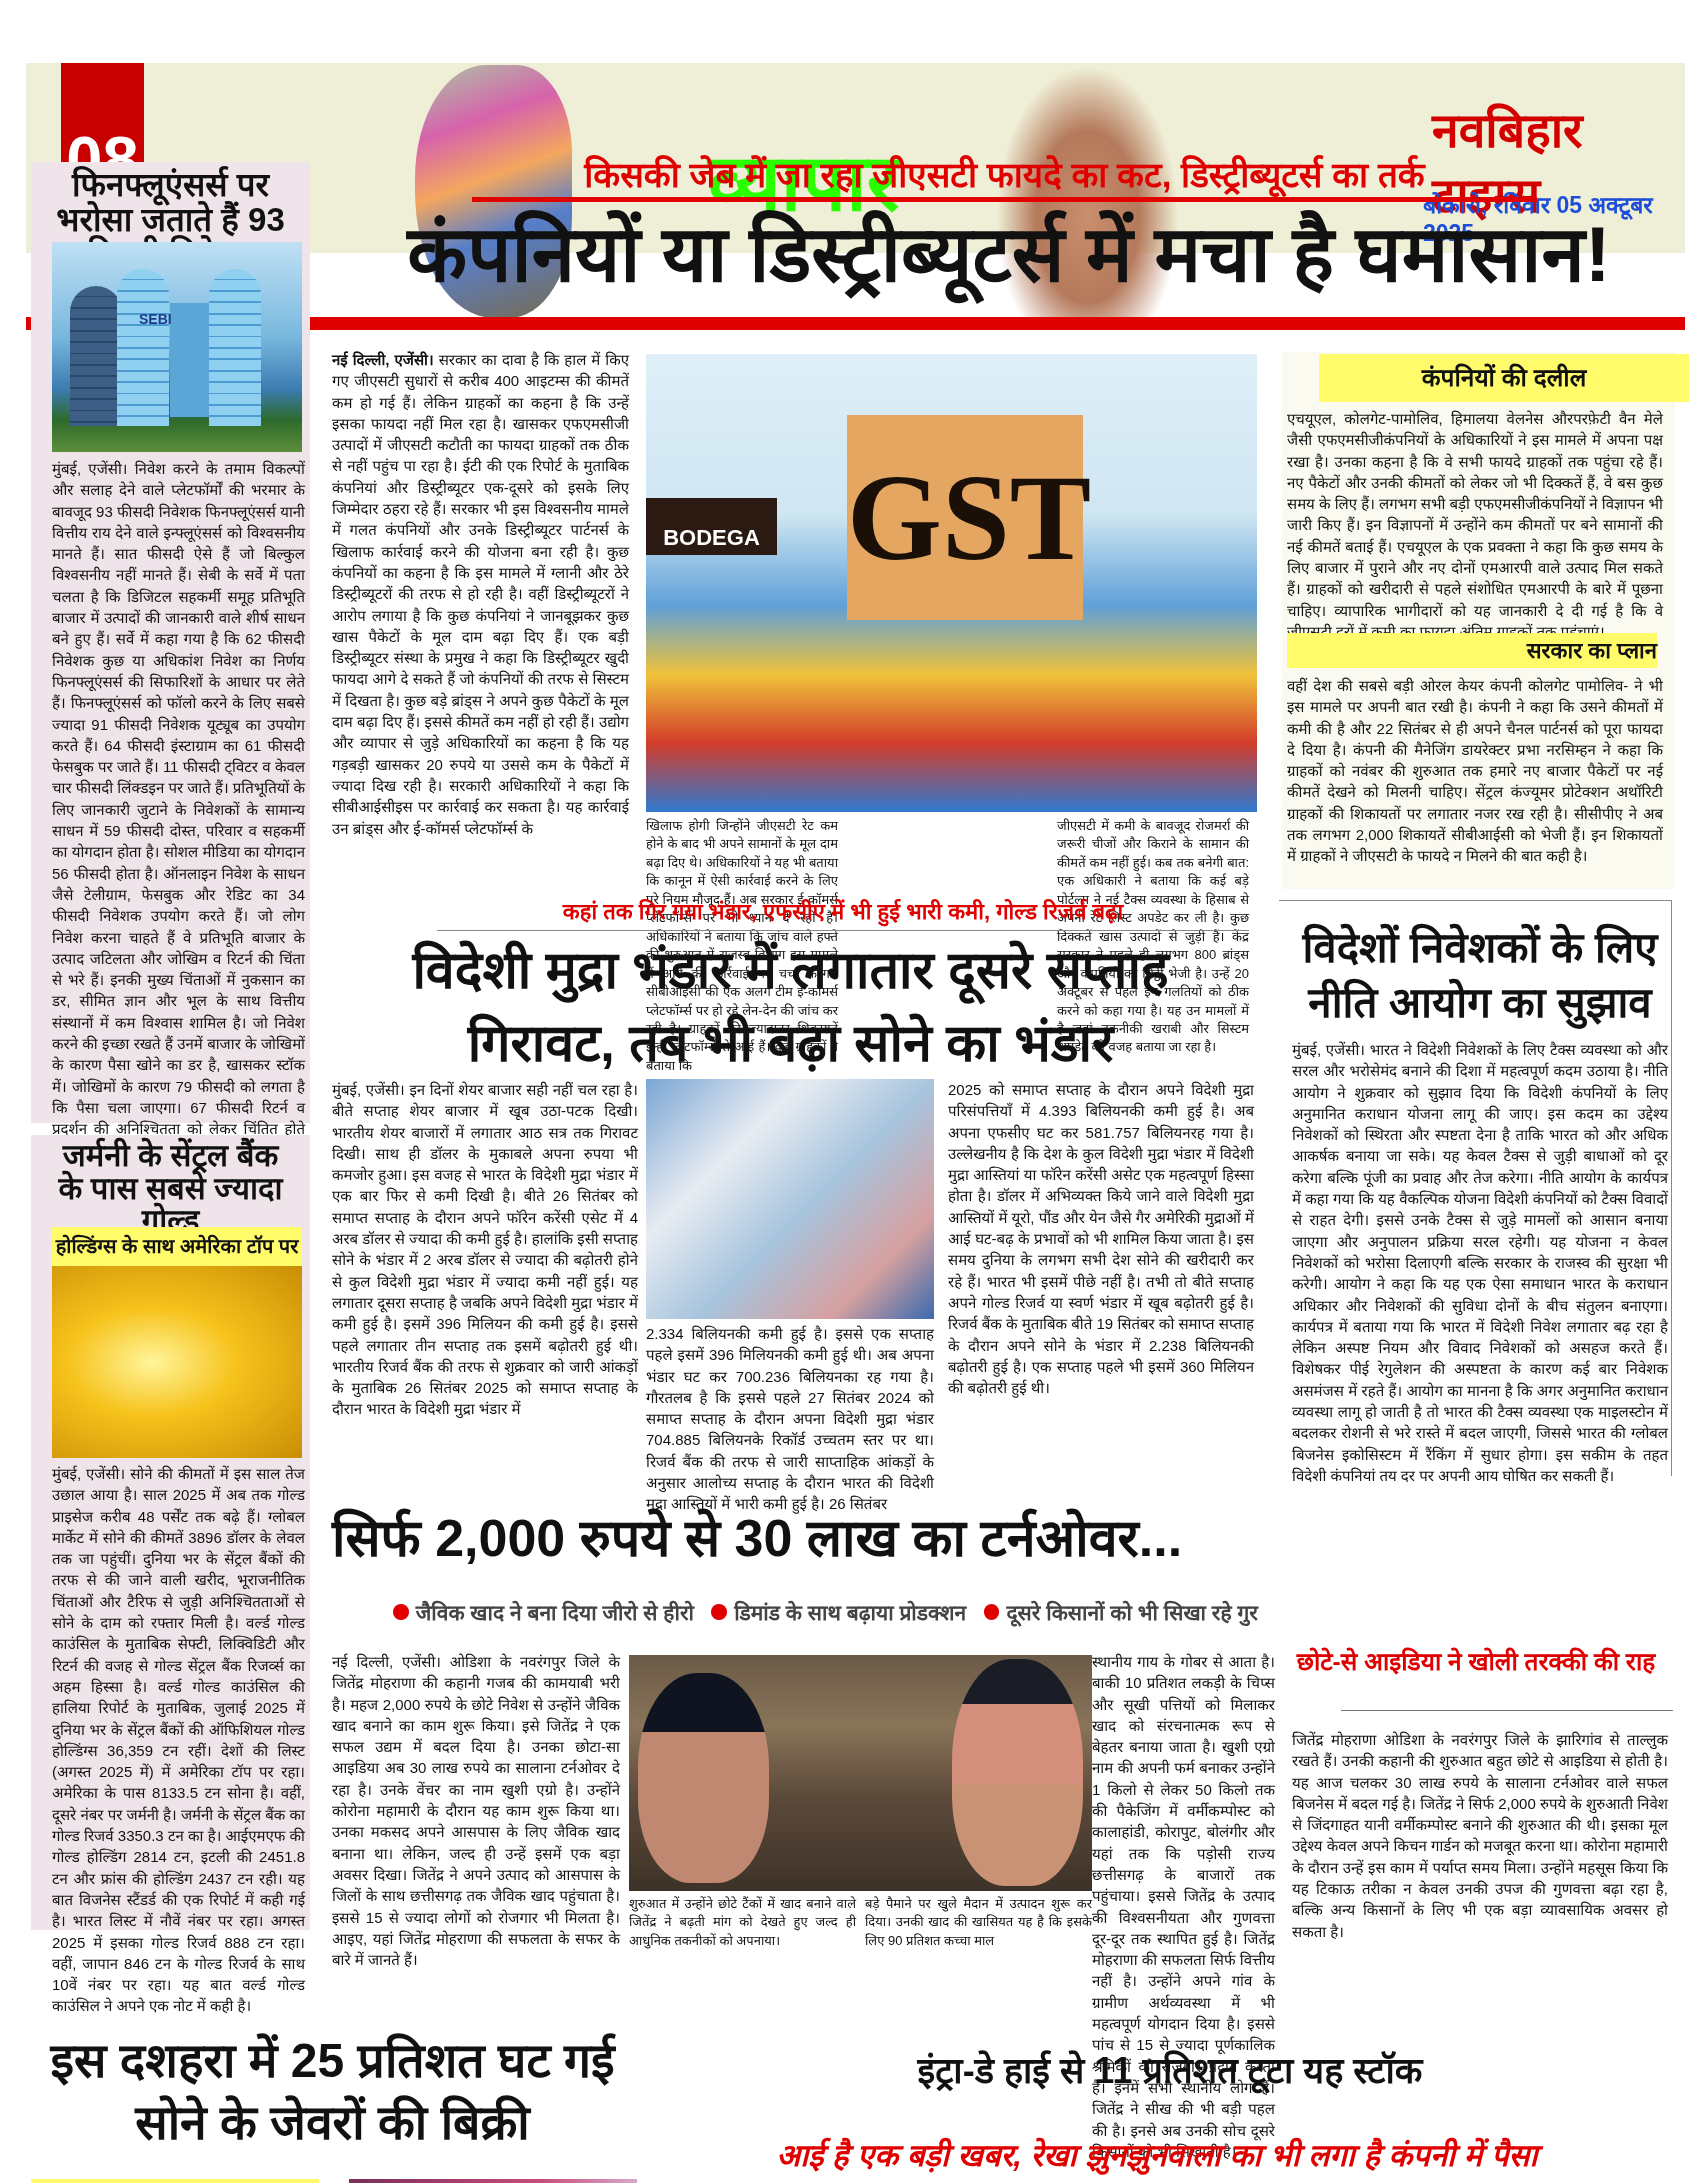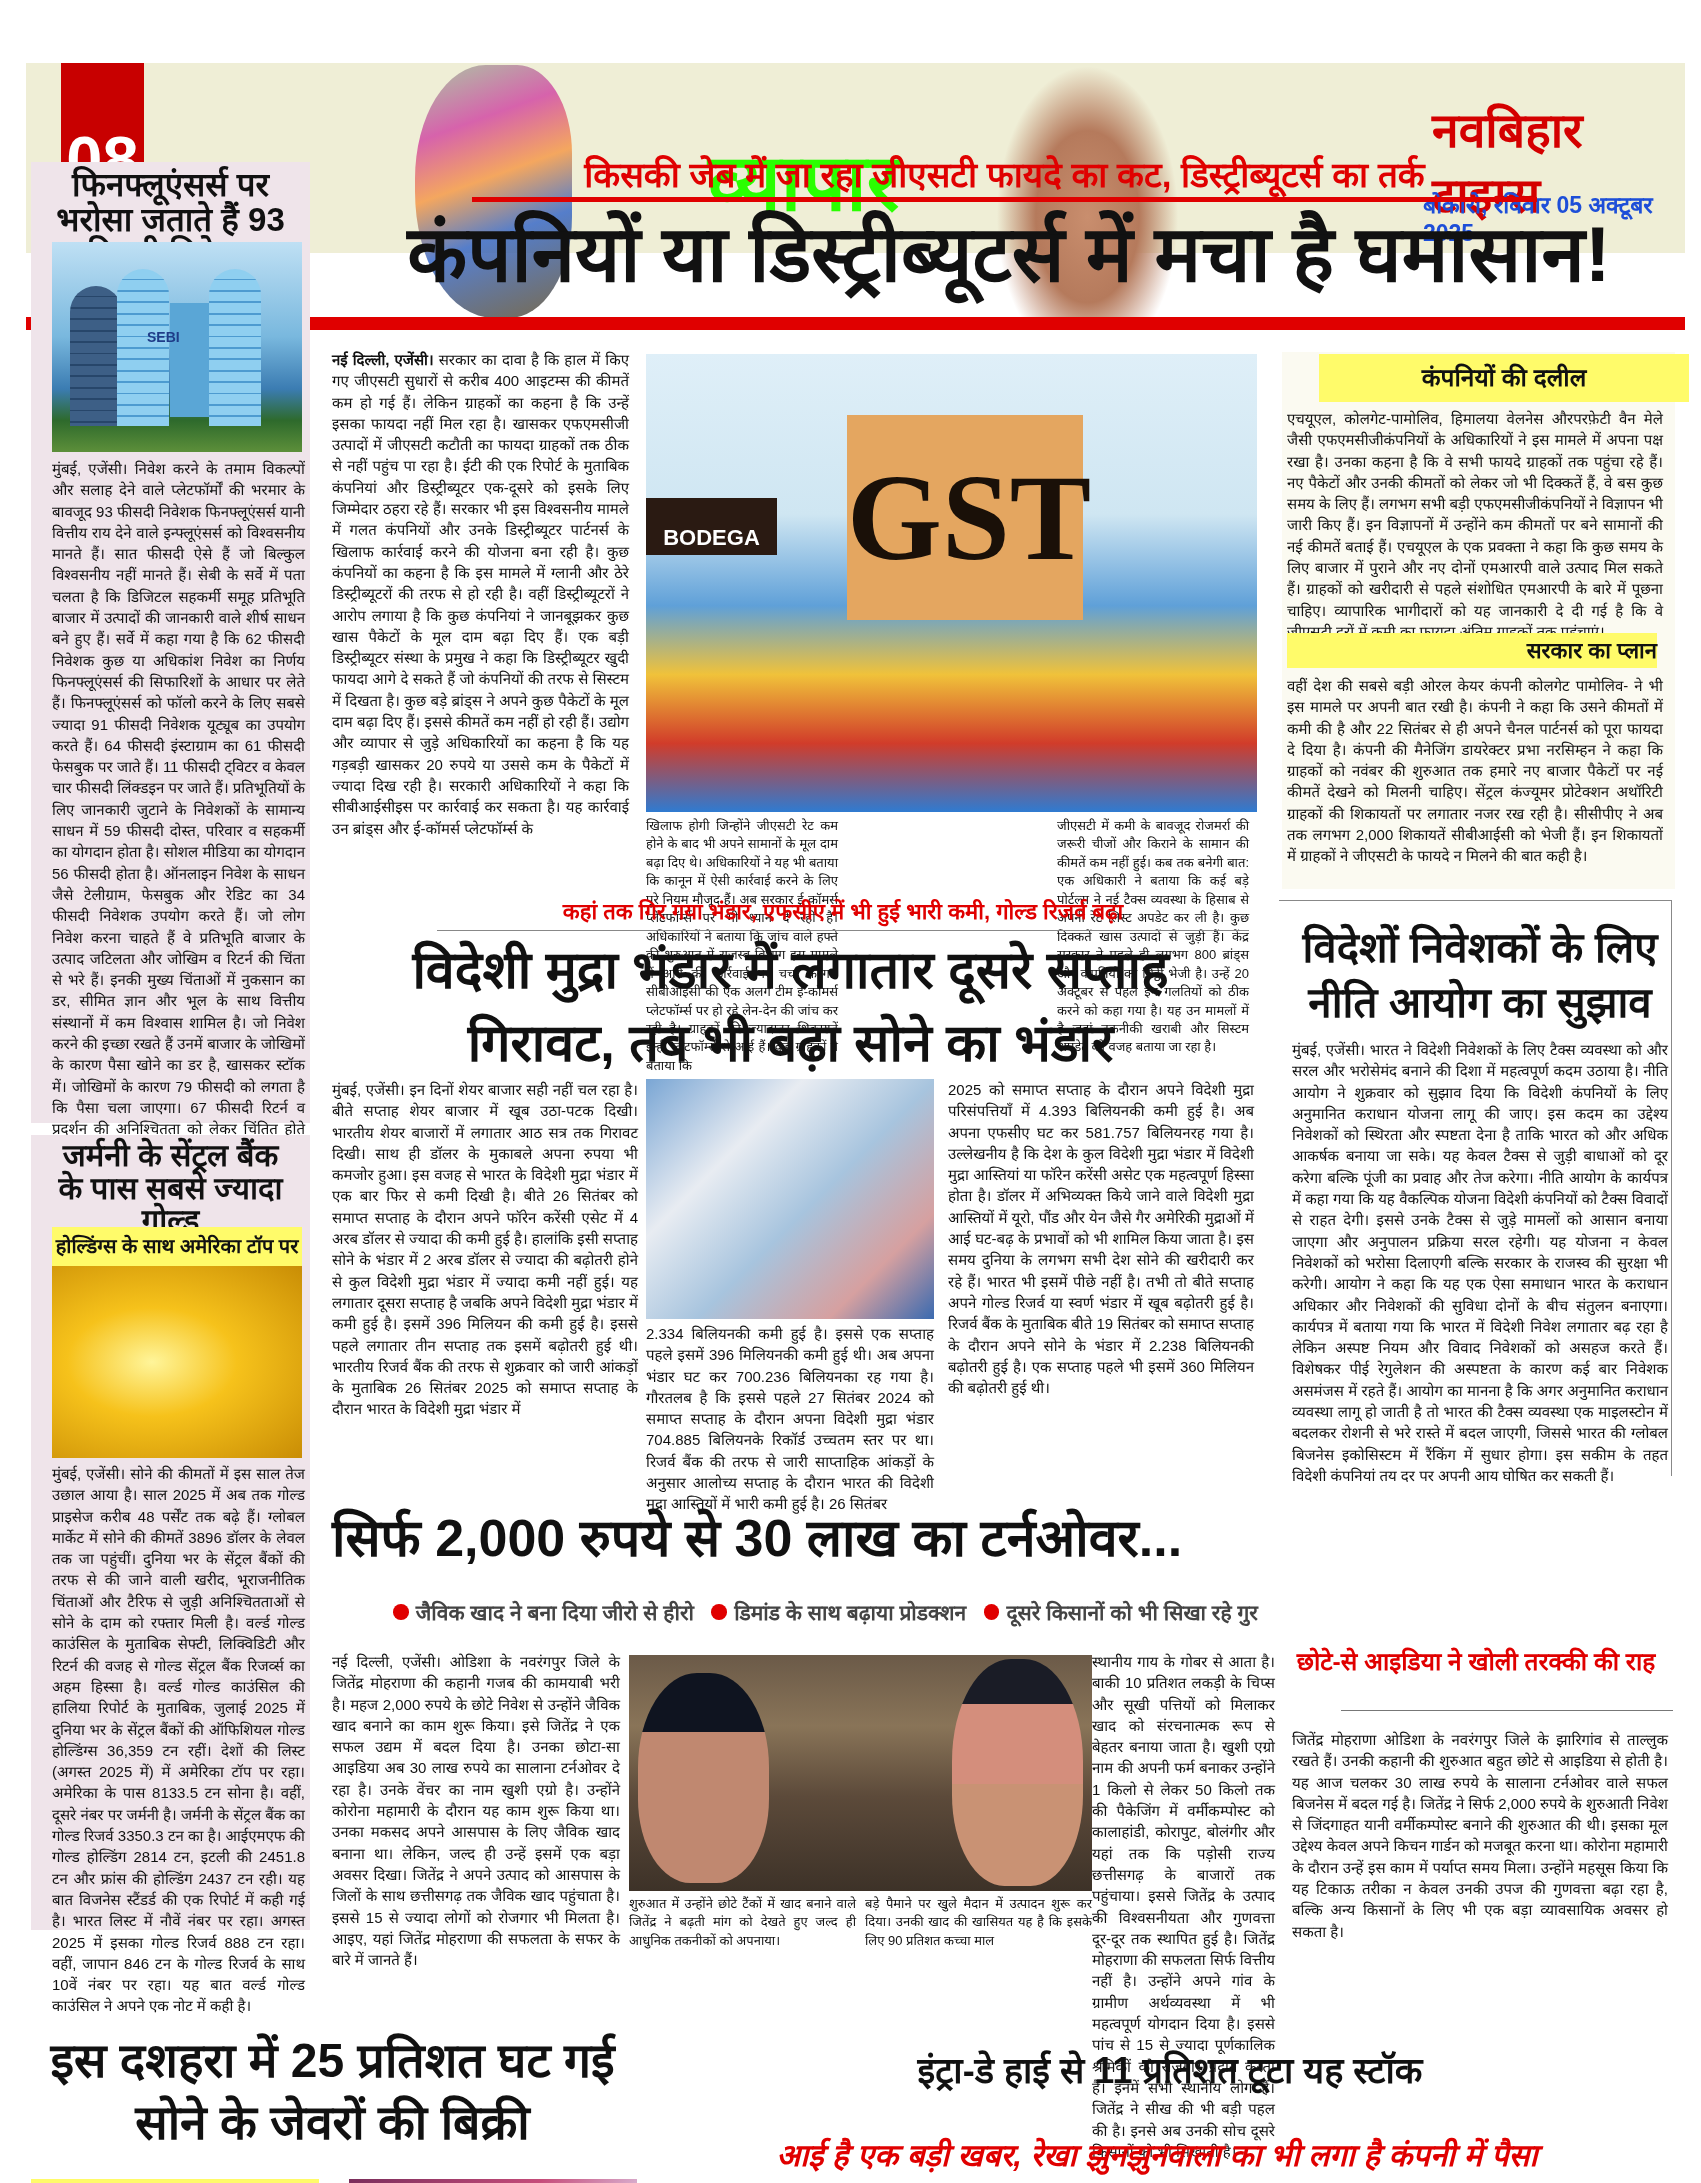--- a/index.html
+++ b/index.html
@@ -122,21 +122,21 @@
 <div class="abs dateline">बोकारो, रविवार 05 अक्टूबर 2025</div>
 <div class="abs red-rule"></div>
 
 <div class="abs lc1 panel-pink"></div>
 <div class="abs lc1-title hl">फिनफ्लूएंसर्स पर भरोसा जताते हैं 93 फीसदी निवेशक</div>
 <div class="abs lc1-img photo">
   <div class="sebi-tower" style="left:17.5px;height:140px;background:repeating-linear-gradient(180deg,#3d5f86 0 9.6px,#27466a 9.6px 11.4px);"></div>
   <div class="sebi-tower" style="left:65px;height:157px;"></div>
   <div class="sebi-tower" style="left:157px;height:157px;"></div>
   <div style="position:absolute;left:118px;top:61px;width:39px;height:114px;background:#5aa6d6;"></div>
-  <div style="position:absolute;left:87px;top:87px;font:bold 14px 'Liberation Sans',sans-serif;color:#1f3c88;margin-left:8px;">SEBI</div>
+  <div style="position:absolute;left:87px;top:69px;font:bold 14px 'Liberation Sans',sans-serif;color:#1f3c88;">SEBI</div>
 </div>
 <div class="abs lc1-body body-text">मुंबई, एजेंसी। निवेश करने के तमाम विकल्पों और सलाह देने वाले प्लेटफॉर्मों की भरमार के बावजूद 93 फीसदी निवेशक फिनफ्लूएंसर्स यानी वित्तीय राय देने वाले इन्फ्लूएंसर्स को विश्वसनीय मानते हैं। सात फीसदी ऐसे हैं जो बिल्कुल विश्वसनीय नहीं मानते हैं। सेबी के सर्वे में पता चलता है कि डिजिटल सहकर्मी समूह प्रतिभूति बाजार में उत्पादों की जानकारी वाले शीर्ष साधन बने हुए हैं। सर्वे में कहा गया है कि 62 फीसदी निवेशक कुछ या अधिकांश निवेश का निर्णय फिनफ्लूएंसर्स की सिफारिशों के आधार पर लेते हैं। फिनफ्लूएंसर्स को फॉलो करने के लिए सबसे ज्यादा 91 फीसदी निवेशक यूट्यूब का उपयोग करते हैं। 64 फीसदी इंस्टाग्राम का 61 फीसदी फेसबुक पर जाते हैं। 11 फीसदी ट्विटर व केवल चार फीसदी लिंक्डइन पर जाते हैं। प्रतिभूतियों के लिए जानकारी जुटाने के निवेशकों के सामान्य साधन में 59 फीसदी दोस्त, परिवार व सहकर्मी का योगदान होता है। सोशल मीडिया का योगदान 56 फीसदी होता है। ऑनलाइन निवेश के साधन जैसे टेलीग्राम, फेसबुक और रेडिट का 34 फीसदी निवेशक उपयोग करते हैं। जो लोग निवेश करना चाहते हैं वे प्रतिभूति बाजार के उत्पाद जटिलता और जोखिम व रिटर्न की चिंता से भरे हैं। इनकी मुख्य चिंताओं में नुकसान का डर, सीमित ज्ञान और भूल के साथ वित्तीय संस्थानों में कम विश्वास शामिल है। जो निवेश करने की इच्छा रखते हैं उनमें बाजार के जोखिमों के कारण पैसा खोने का डर है, खासकर स्टॉक में। जोखिमों के कारण 79 फीसदी को लगता है कि पैसा चला जाएगा। 67 फीसदी रिटर्न व प्रदर्शन की अनिश्चितता को लेकर चिंतित होते हैं।</div>
 
 <div class="abs lc2 panel-pink"></div>
 <div class="abs lc2-title hl">जर्मनी के सेंट्रल बैंक के पास सबसे ज्यादा गोल्ड</div>
 <div class="abs lc2-sub yellow-box">होल्डिंग्स के साथ अमेरिका टॉप पर रहा</div>
 <div class="abs lc2-img"></div>
 <div class="abs lc2-body body-text">मुंबई, एजेंसी। सोने की कीमतों में इस साल तेज उछाल आया है। साल 2025 में अब तक गोल्ड प्राइसेज करीब 48 पर्सेंट तक बढ़े हैं। ग्लोबल मार्केट में सोने की कीमतें 3896 डॉलर के लेवल तक जा पहुंचीं। दुनिया भर के सेंट्रल बैंकों की तरफ से की जाने वाली खरीद, भूराजनीतिक चिंताओं और टैरिफ से जुड़ी अनिश्चितताओं से सोने के दाम को रफ्तार मिली है। वर्ल्ड गोल्ड काउंसिल के मुताबिक सेफ्टी, लिक्विडिटी और रिटर्न की वजह से गोल्ड सेंट्रल बैंक रिजर्व्स का अहम हिस्सा है। वर्ल्ड गोल्ड काउंसिल की हालिया रिपोर्ट के मुताबिक, जुलाई 2025 में दुनिया भर के सेंट्रल बैंकों की ऑफिशियल गोल्ड होल्डिंग्स 36,359 टन रहीं। देशों की लिस्ट (अगस्त 2025 में) में अमेरिका टॉप पर रहा। अमेरिका के पास 8133.5 टन सोना है। वहीं, दूसरे नंबर पर जर्मनी है। जर्मनी के सेंट्रल बैंक का गोल्ड रिजर्व 3350.3 टन का है। आईएमएफ की गोल्ड होल्डिंग 2814 टन, इटली की 2451.8 टन और फ्रांस की होल्डिंग 2437 टन रही। यह बात विजनेस स्टैंडर्ड की एक रिपोर्ट में कही गई है। भारत लिस्ट में नौवें नंबर पर रहा। अगस्त 2025 में इसका गोल्ड रिजर्व 888 टन रहा। वहीं, जापान 846 टन के गोल्ड रिजर्व के साथ 10वें नंबर पर रहा। यह बात वर्ल्ड गोल्ड काउंसिल ने अपने एक नोट में कही है।</div>
 
 <div class="abs kicker1 hl">किसकी जेब में जा रहा जीएसटी फायदे का कट, डिस्ट्रीब्यूटर्स का तर्क</div>

